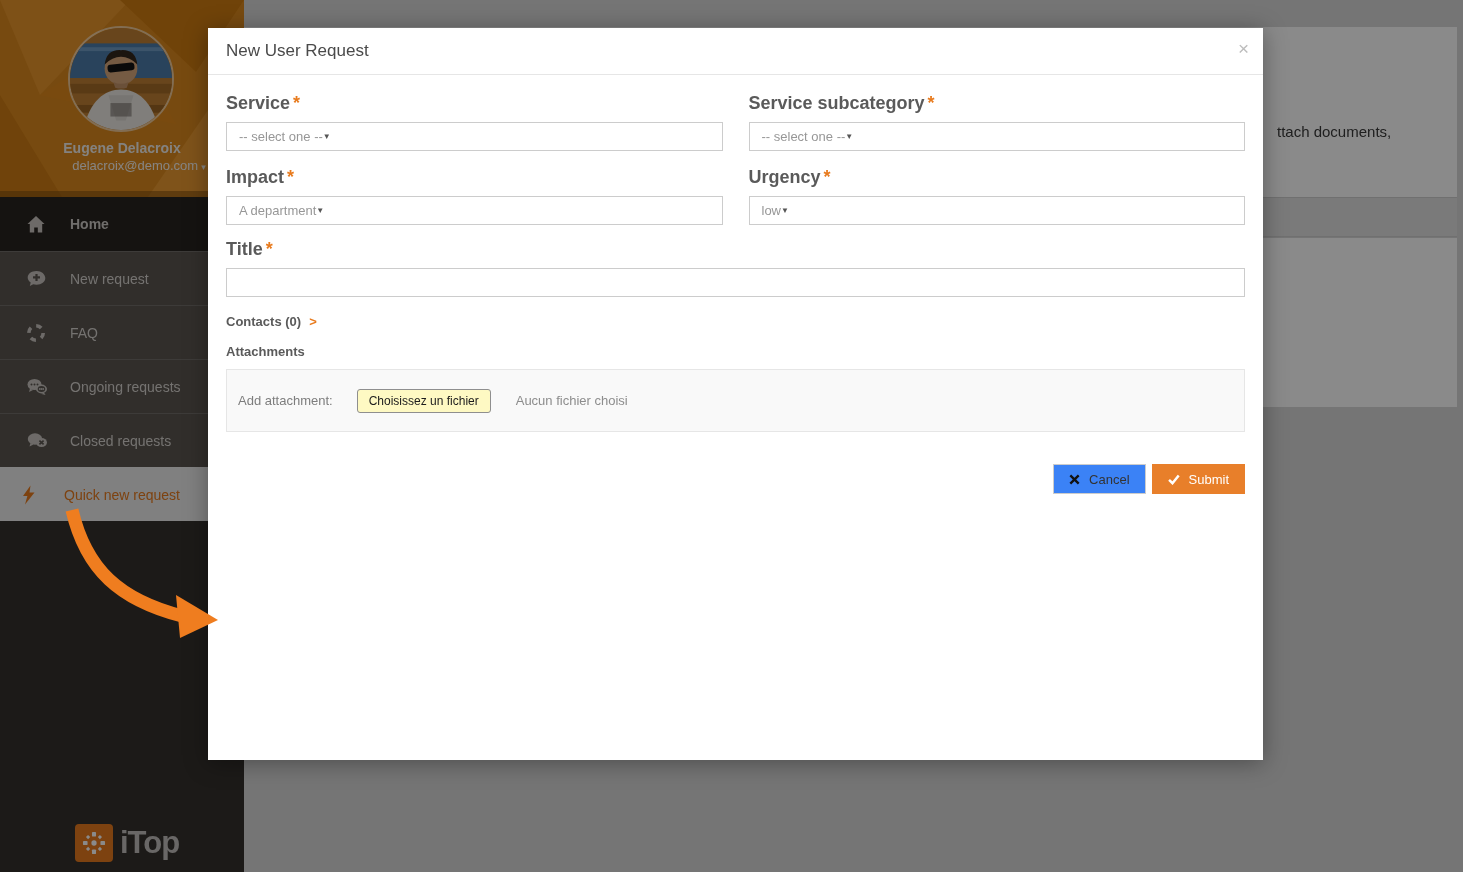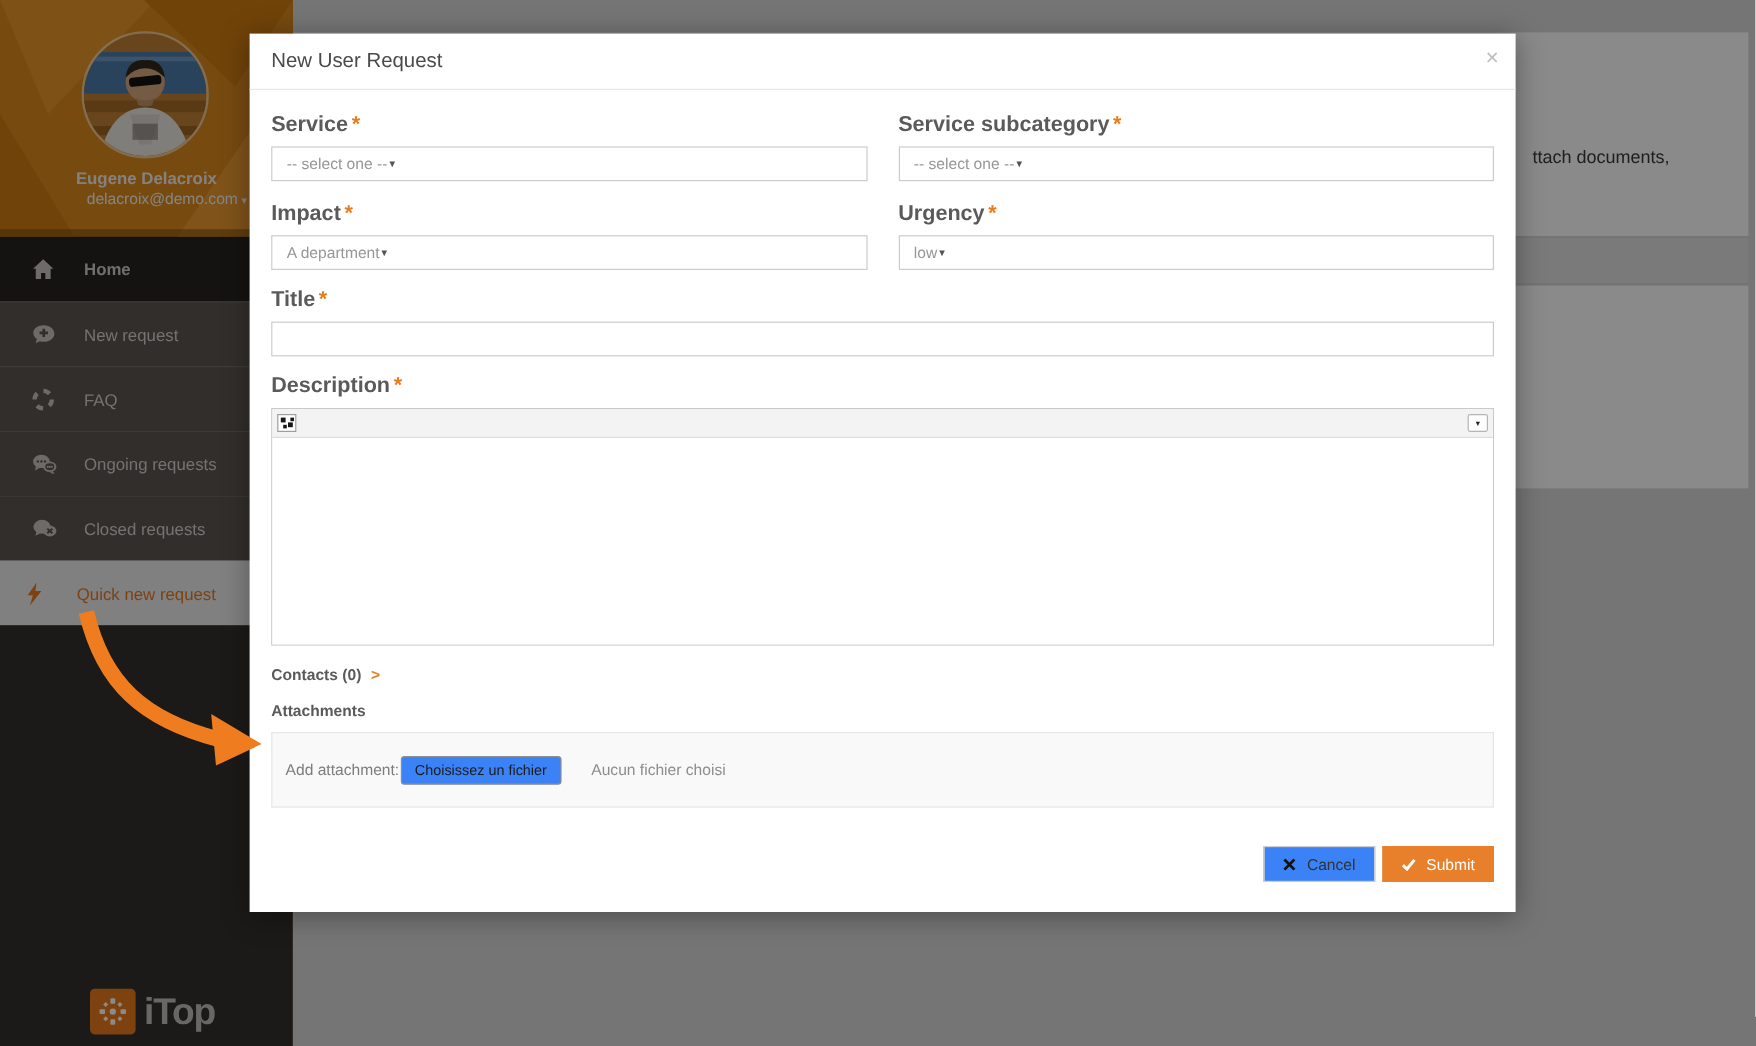--- a/index.html
+++ b/index.html
@@ -75,21 +75,21 @@
   .ed-collapse { width:17px; height:15px; border:1px solid #b5b5b5; border-radius:2px; background:#fdfdfd;
                  font-size:7px; color:#222; display:flex; align-items:center; justify-content:center; cursor:pointer; }
   .ed-content { height:172px; background:#fff; cursor:text; }
 
   .contacts-toggle { margin-top:17px; font-size:13px; font-weight:bold; color:#5a5a5a; cursor:pointer; }
   .contacts-toggle .chev { color:#e87b1e; margin-left:8px; font-weight:bold; }
 
   .attach-heading { margin-top:15px; font-size:13px; font-weight:bold; color:#5a5a5a; }
   .attach-panel { margin-top:10px; height:63px; background:#f9f9f9; border:1px solid #e6e6e6;
                   display:flex; align-items:center; padding:0 11px; font-size:13px; color:#7d7d7d; }
-  .file-btn { margin:0 7px 0 1px; padding:4px 11px; font-size:12px; color:#1c1c1c; background:#3b82f6;
+  .file-btn { margin:0 7px 0 24px; padding:4px 11px; font-size:12px; color:#1c1c1c; background:#fef9c3;
               border:1px solid #8f8f8f; border-radius:3px; cursor:pointer; white-space:nowrap; }
   .file-status { color:#8d8d8d;margin-left:18px; }
 
   .btn-row { display:flex; justify-content:flex-end; gap:6px; margin-top:32px; }
   .btn { height:30px; display:flex; align-items:center; gap:9px; padding:0 15px; font-size:13px; cursor:pointer; }
   .btn-cancel { background:#3b82f6; border:1px solid #cccccc; color:#333; }
   .btn-submit { background:#e87f2a; border:1px solid #e87f2a; color:#ffffff; }
 
   
   .annot { position:absolute; left:40px; top:478px; z-index:20; pointer-events:none; }
@@ -259,32 +259,20 @@
             <span class="sel-caret">▼</span>
           </div>
         </div>
       </div>
 
       <div class="rowgap">
         <span class="flabel"><span>Title</span><span class="req">*</span></span>
         <input class="text-input" type="text" value="" style="">
       </div>
 
-      <div class="rowgap">
-        <span class="flabel"><span>Description</span><span class="req">*</span></span>
-        <div class="editor">
-          <div class="ed-toolbar">
-            <span class="broken-img"></span>
-            <span class="ed-collapse">
-                <span>▾</span>
-              </span>
-          </div>
-          <div class="ed-content"></div>
-        </div>
-      </div>
 
       <div class="contacts-toggle">
         <span>Contacts (0)</span><span class="chev">&gt;</span>
       </div>
 
       <div class="attach-heading">Attachments</div>
       <div class="attach-panel">
         <span>Add attachment:</span>
         <span class="file-btn">Choisissez un fichier</span>
         <span class="file-status">Aucun fichier choisi</span>

